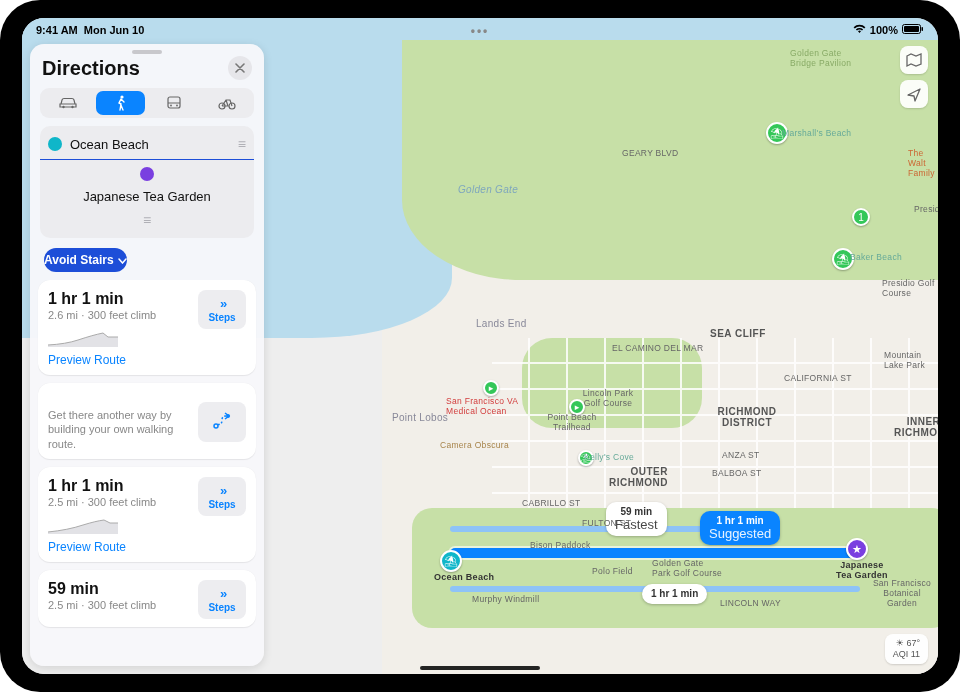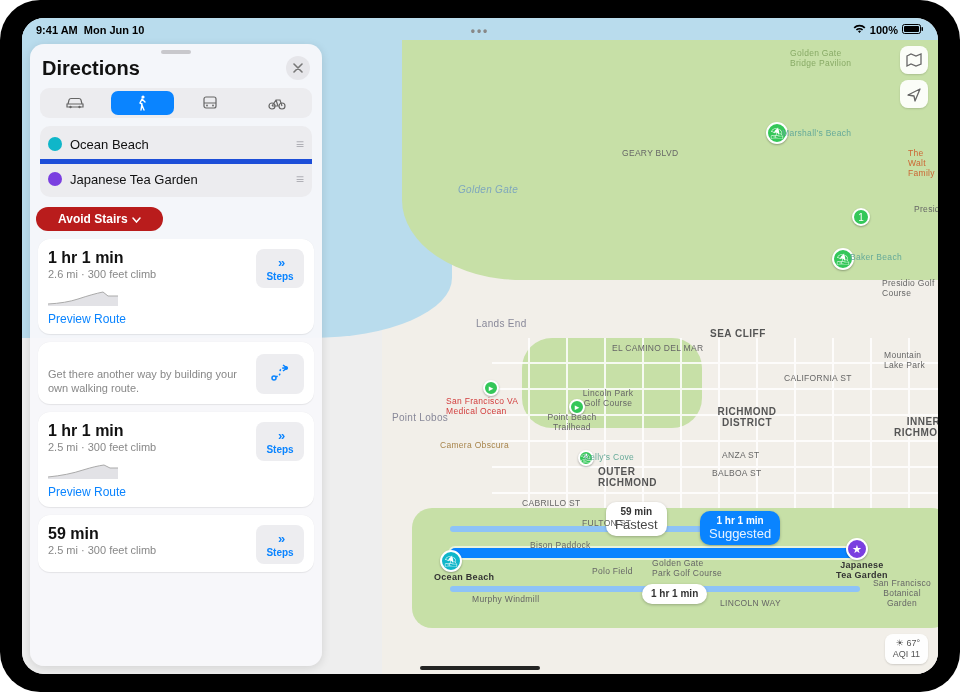--- a/index.html
+++ b/index.html
@@ -99,21 +99,21 @@
 }
 
 
 .weather { position: absolute; right: 10px; bottom: 10px;
   background: rgba(255,255,255,0.92); border-radius: 8px; padding: 4px 8px;
   font-size: 9px; color: #555; box-shadow: 0 1px 2px rgba(0,0,0,0.15);
   line-height: 1.2; text-align: right; }
 
 
 .sidebar {
-  position: absolute; left: 8px; top: 26px; width: 292px; bottom: 8px;
+  position: absolute; left: 8px; top: 26px; width: 234px; bottom: 8px;
   background: rgba(247,247,250,0.96); border-radius: 14px;
   box-shadow: 0 2px 10px rgba(0,0,0,0.12);
   display: flex; flex-direction: column; overflow: hidden; z-index: 40;
 }
 .grab { width: 30px; height: 4px; background: #c8c8cc; border-radius: 2px;
   margin: 6px auto 2px; }
 .sb-header { display: flex; align-items: center; padding: 0 12px 6px; }
 .sb-title { font-size: 20px; font-weight: 700; color: #111; }
 .close-btn {
   margin-left: auto; width: 24px; height: 24px; border-radius: 12px;
@@ -131,31 +131,31 @@
 }
 .mode-btn.active { background: #0a84ff; color: #fff; }
 
 .locations {
   margin: 2px 10px 6px; background: #ececef; border-radius: 10px;
   padding: 3px 0;
 }
 .loc-row {
   display: flex; align-items: center; padding: 7px 8px; gap: 8px;
 }
-.loc-row + .loc-row { border-top: 5px solid #1d4ed8; }
+.loc-row + .loc-row { border-top: 1px solid #1d4ed8; flex-direction: column; }
 .loc-dot { width: 14px; height: 14px; border-radius: 50%; flex-shrink: 0; }
 .loc-dot.start { background: #0fb6c9; }
 .loc-dot.end { background: #7a3fe0; }
 .loc-name { font-size: 13px; color: #111; flex: 1; }
 .reorder { color: #b0b0b6; font-size: 14px; }
 
 .avoid-chip {
-  margin: 4px 6px 8px; align-self: flex-start;
-  background: #b91c1c; color: #fff; font-size: 12px; font-weight: 600;
-  padding: 5px 22px; border-radius: 14px; display: inline-flex; align-items: center; gap: 4px;
+  margin: 4px 14px 8px; align-self: flex-start;
+  background: #1d4ed8; color: #fff; font-size: 12px; font-weight: 600;
+  padding: 5px 0; border-radius: 14px; display: inline-flex; align-items: center; gap: 4px;
 }
 
 .routes { flex: 1; overflow-y: hidden; padding: 0 8px 8px; display: flex;
   flex-direction: column; gap: 8px; }
 
 .route-card {
   background: #fff; border-radius: 12px; padding: 10px 10px 8px;
   box-shadow: 0 0.5px 1px rgba(0,0,0,0.08);
 }
 .rc-head { display: flex; align-items: flex-start; gap: 8px; }
@@ -257,21 +257,21 @@
       <div class="map-label" style="left:556px; top:370px; text-transform:none; max-width:60px; white-space:normal;text-align:center">Lincoln Park Golf Course</div>
       <div class="map-label" style="left:862px; top:332px; text-transform:none; max-width:50px; white-space:normal">Mountain Lake Park</div>
       <div class="map-label" style="left:600px; top:130px;">GEARY BLVD</div>
       <div class="map-label" style="left:762px; top:355px;">CALIFORNIA ST</div>
       <div class="map-label dist" style="left:690px; top:388px; text-align:center; max-width:70px; white-space:normal">RICHMOND DISTRICT</div>
       <div class="map-label dist" style="left:872px; top:398px; text-align:center; max-width:60px; white-space:normal">INNER RICHMOND</div>
       <div class="map-label water" style="left:370px; top:394px; font-style:normal; color:#889">Point Lobos</div>
       <div class="map-label" style="left:418px; top:422px; text-transform:none; color:#a7844b">Camera Obscura</div>
       <div class="map-label" style="left:520px; top:394px; text-transform:none; max-width:60px; white-space:normal; text-align:center">Point Beach Trailhead</div>
       <div class="map-label" style="left:562px; top:434px; text-transform:none; color:#6a9">Kelly's Cove</div>
-      <div class="map-label dist" style="left:576px; top:448px; text-align:left; max-width:70px; white-space:normal">OUTER RICHMOND</div>
+      <div class="map-label dist" style="left:576px; top:448px; text-align:right; max-width:70px; white-space:normal">OUTER RICHMOND</div>
       <div class="map-label" style="left:700px; top:432px;">ANZA ST</div>
       <div class="map-label" style="left:690px; top:450px;">BALBOA ST</div>
       <div class="map-label" style="left:500px; top:480px;">CABRILLO ST</div>
       <div class="map-label" style="left:560px; top:500px;">FULTON ST</div>
       <div class="map-label" style="left:508px; top:522px; text-transform:none">Bison Paddock</div>
       <div class="map-label" style="left:570px; top:548px; text-transform:none">Polo Field</div>
       <div class="map-label" style="left:630px; top:540px; text-transform:none; max-width:70px; white-space:normal">Golden Gate Park Golf Course</div>
       <div class="map-label" style="left:450px; top:576px; text-transform:none">Murphy Windmill</div>
       <div class="map-label" style="left:698px; top:580px;">LINCOLN WAY</div>
       <div class="map-label" style="left:845px; top:560px; text-transform:none; max-width:70px; white-space:normal; text-align:center">San Francisco Botanical Garden</div>

